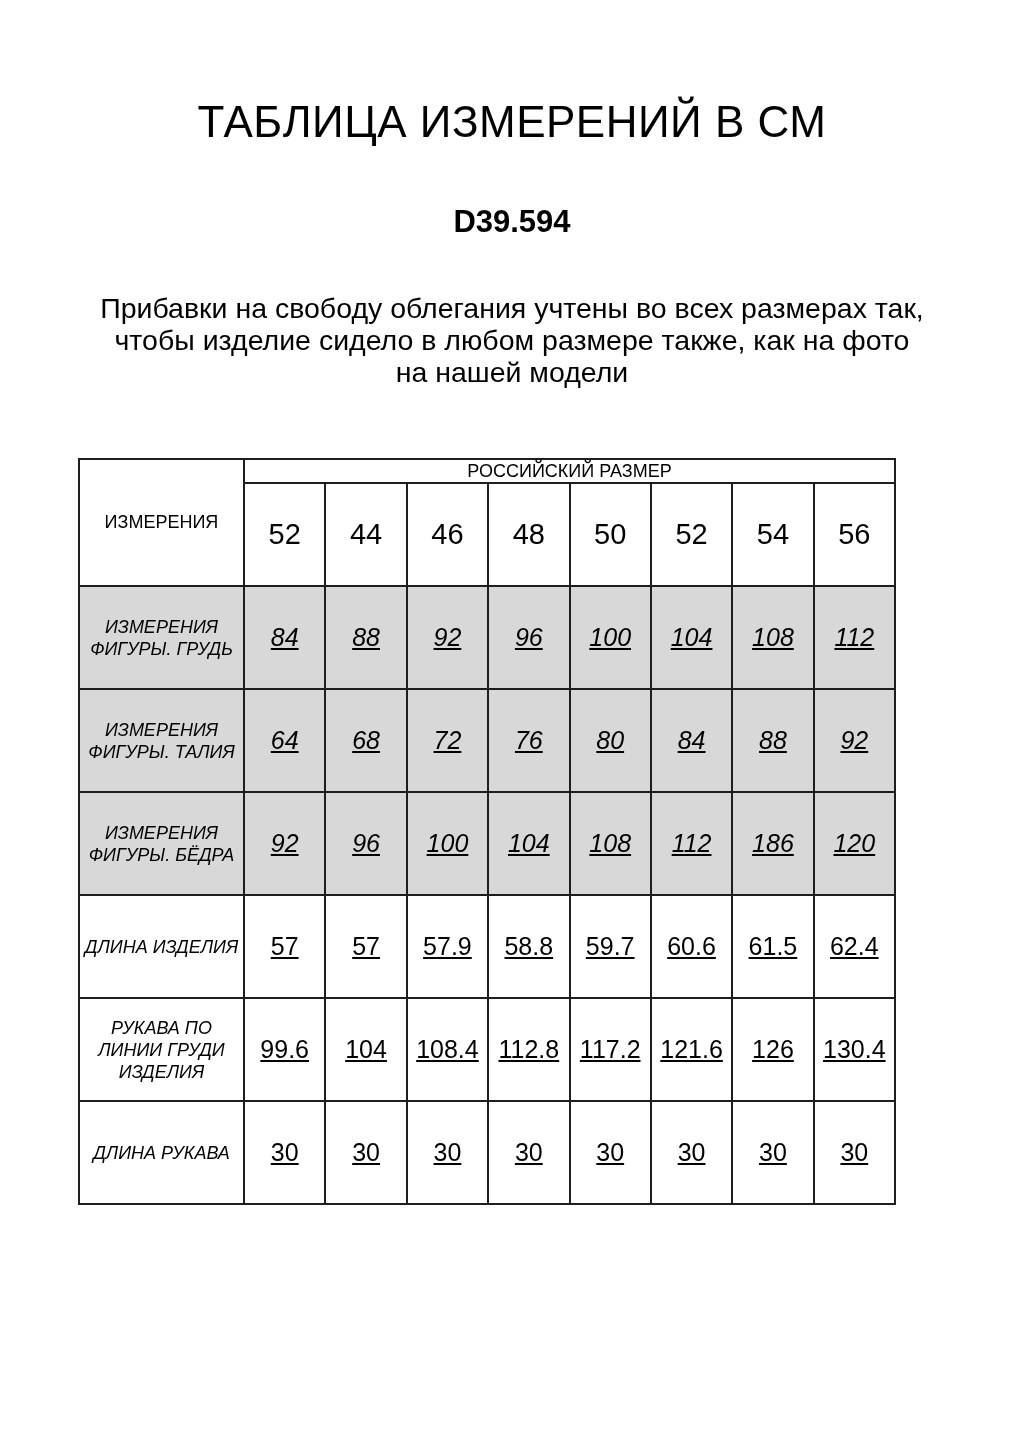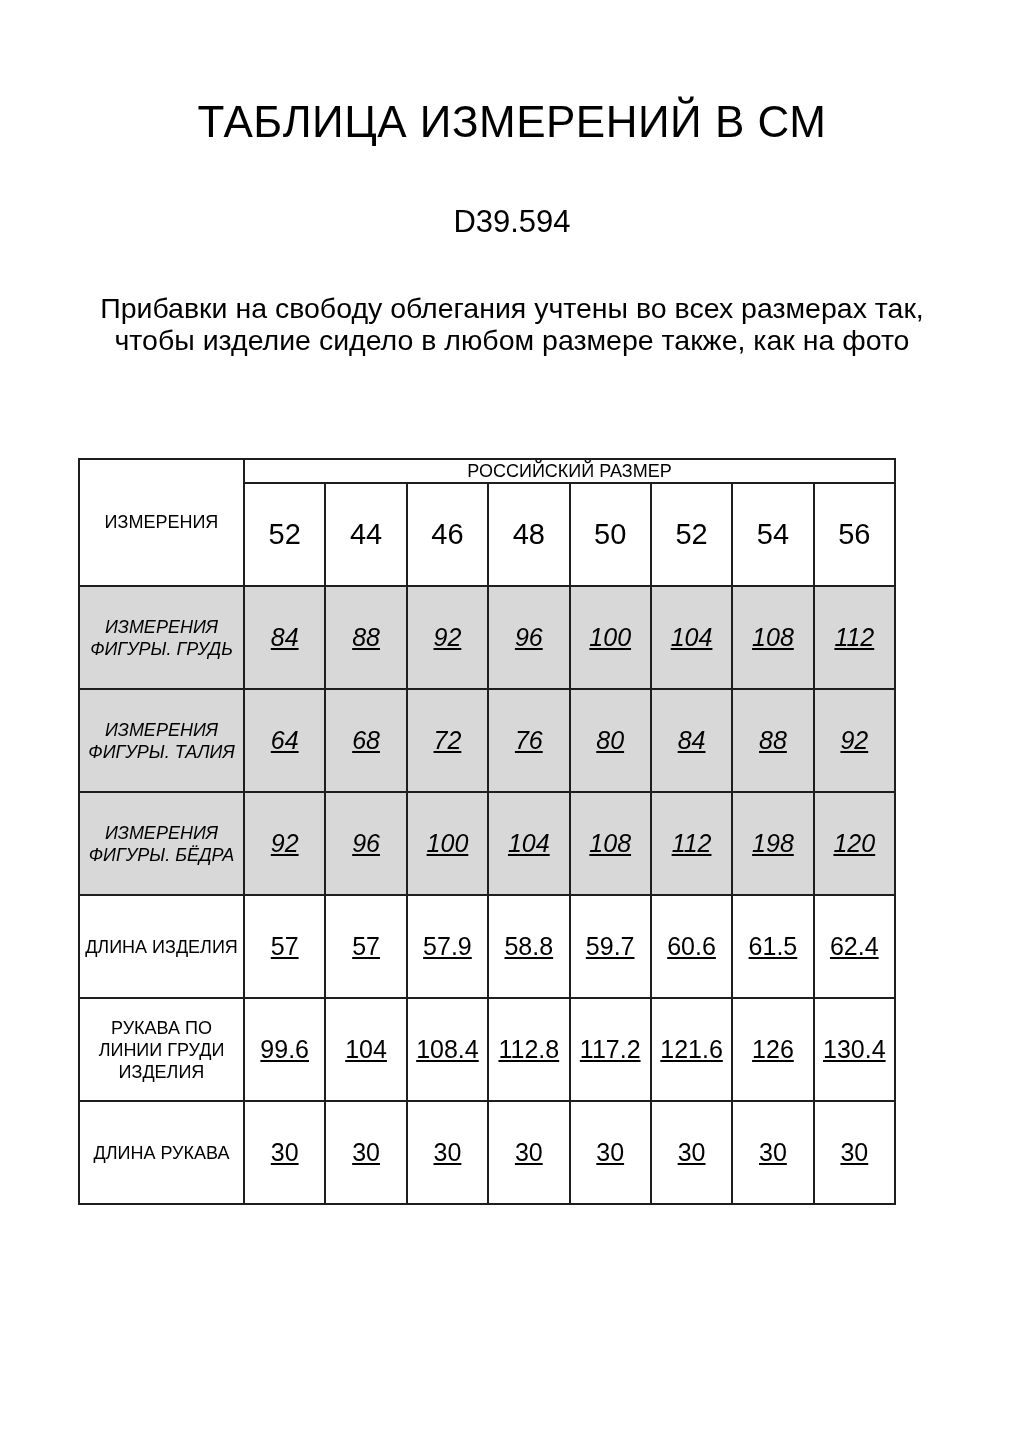--- a/index.html
+++ b/index.html
@@ -37,21 +37,21 @@
     letter-spacing: 0.5px;
   }
   .product-code {
     position: absolute;
     top: 202px;
     left: 0;
     width: 100%;
     text-align: center;
     font-size: 31px;
     line-height: 40px;
-    font-weight: 400;
+    font-weight: 700;
   }
   .note {
     position: absolute;
     top: 292px;
     left: 0;
     width: 100%;
     text-align: center;
     font-size: 28.5px;
     line-height: 32px;
     font-weight: 400;
@@ -72,37 +72,38 @@
     font-weight: 400;
     color: var(--text-c);
     background: #ffffff;
   }
   tr.group-row { height: 24px; }
   tr.sizes-row { height: 103px; }
   .size-table tbody tr { height: 103px; }
   .corner-cell { font-size: 18px; }
   .group-cell { font-size: 18px; border-radius: 9px; }
   .size-cell { font-size: 29px; font-weight: 700; }
-  .label-cell { font-size: 18px; line-height: 22px; }
+  .label-cell { font-size: 18px; line-height: 22px; font-style: italic; }
   .value-cell { font-size: 25px; text-decoration: underline; }
   tr.shaded th, tr.shaded td { background: var(--shaded-bg); }
   tr.italic th, tr.italic td { font-style: italic; }
 </style>
 </head>
 <body>
 
 <div class="page">
 
   <div class="title">ТАБЛИЦА ИЗМЕРЕНИЙ В СМ</div>
 
   <div class="product-code">D39.594</div>
 
   <div class="note">
     <div>Прибавки на свободу облегания учтены во всех размерах так,</div>
     <div>чтобы изделие сидело в любом размере также, как на фото</div>
+    <div>на нашей модели</div>
   </div>
 
   <table class="size-table">
     <colgroup>
       <col style="width:165px">
       <col>
         <col>
         <col>
         <col>
         <col>
@@ -159,21 +160,21 @@
           <th class="label-cell">
             <div>ИЗМЕРЕНИЯ</div>
             <div>ФИГУРЫ. БЁДРА</div>
           </th>
           <td class="value-cell">92</td>
           <td class="value-cell">96</td>
           <td class="value-cell">100</td>
           <td class="value-cell">104</td>
           <td class="value-cell">108</td>
           <td class="value-cell">112</td>
-          <td class="value-cell">198</td>
+          <td class="value-cell">186</td>
           <td class="value-cell">120</td>
         </tr>
         <tr class="">
           <th class="label-cell">
             <div>ДЛИНА ИЗДЕЛИЯ</div>
           </th>
           <td class="value-cell">57</td>
           <td class="value-cell">57</td>
           <td class="value-cell">57.9</td>
           <td class="value-cell">58.8</td>

